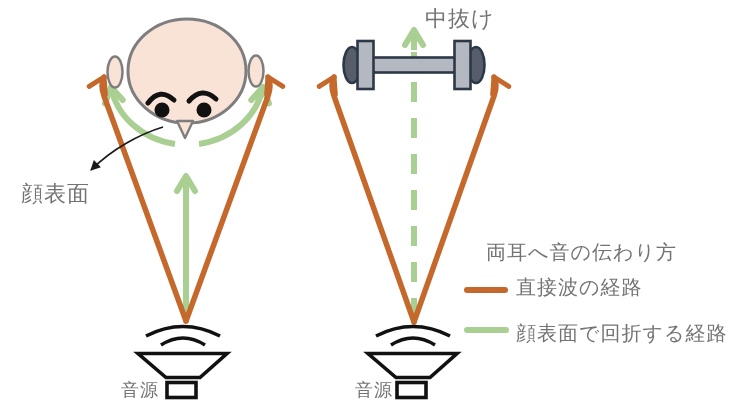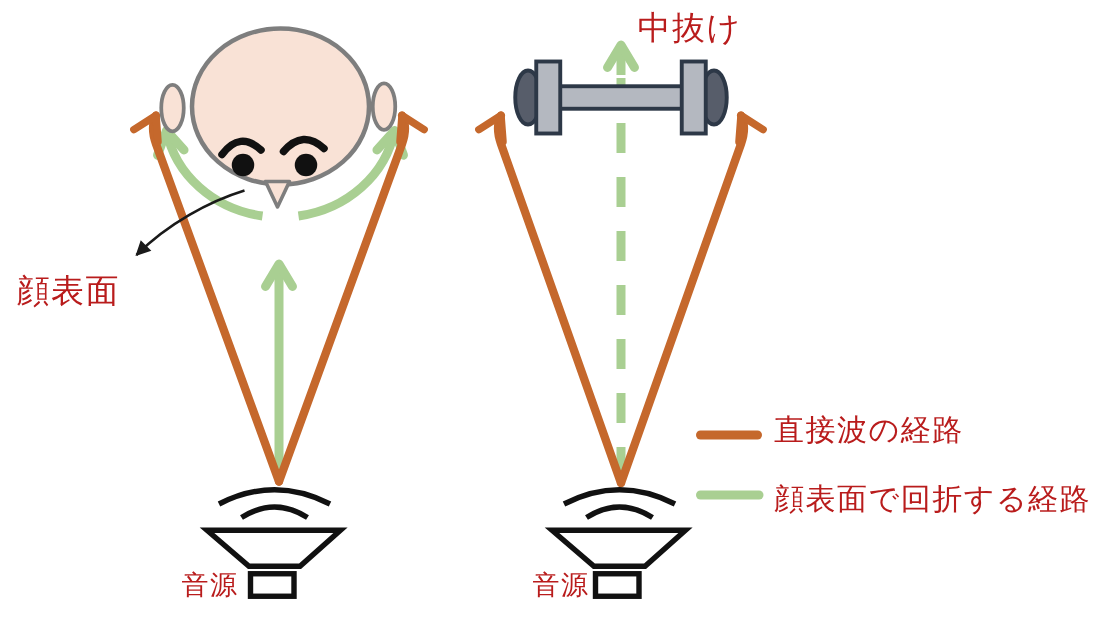--- a/index.html
+++ b/index.html
@@ -1,22 +1,22 @@
 <!DOCTYPE html>
 <html style="--c-direct_wave: #C5682C; --c-diffraction: #A9CF92; --c-skin: #F9E2D6; --c-head_outline: #7E7E7E; --c-dumbbell_fill: #B4B8C0; --c-dumbbell_cap: #575D6A; --c-dumbbell_outline: #2D3847; --c-ink: #1A1A1A;"><head>
 <meta charset="utf-8">
 <style>
   html,body{margin:0;padding:0;background:#fff;}
   .canvas{
     position:relative;width:733px;height:418px;background:#fff;overflow:hidden;
     font-family:"Liberation Sans","DejaVu Sans",sans-serif;color:#1a1a1a;
   }
   .canvas svg{position:absolute;left:0;top:0;}
-  .lbl{position:absolute;white-space:nowrap;line-height:1.15;color:#b91c1c;}
-  .lbl-face{left:11px;top:181px;font-size:22px;letter-spacing:1px;}
+  .lbl{position:absolute;white-space:nowrap;line-height:1.15;color:#737373;}
+  .lbl-face{left:21px;top:181px;font-size:22px;letter-spacing:1px;}
   .lbl-nakanuke{left:425px;top:6px;font-size:22px;letter-spacing:1px;}
   .lbl-src-left{left:121px;top:380px;font-size:18px;letter-spacing:1px;}
   .lbl-src-right{left:355px;top:380px;font-size:18px;letter-spacing:1px;}
   .legend-title{left:486px;top:241px;font-size:20px;letter-spacing:1px;}
   .legend-item-1{left:516px;top:276px;font-size:20px;letter-spacing:1px;}
   .legend-item-2{left:516px;top:322px;font-size:20px;letter-spacing:1px;}
 
   
   .st-direct{stroke:var(--c-direct_wave,#C5682C);}
   .st-diff{stroke:var(--c-diffraction,#A9CF92);}
@@ -114,17 +114,18 @@
   </svg>
 
   <div class="lbl lbl-face">顔表面</div>
 
   <div class="lbl lbl-nakanuke">中抜け</div>
 
   <div class="lbl lbl-src-left">音源</div>
 
   <div class="lbl lbl-src-right">音源</div>
 
+  <div class="lbl legend-title">両耳へ音の伝わり方</div>
 
   <div class="lbl legend-item-2">顔表面で回折する経路</div>
 
   <div class="lbl legend-item-1">直接波の経路</div>
 </div>
 
 </body></html>

